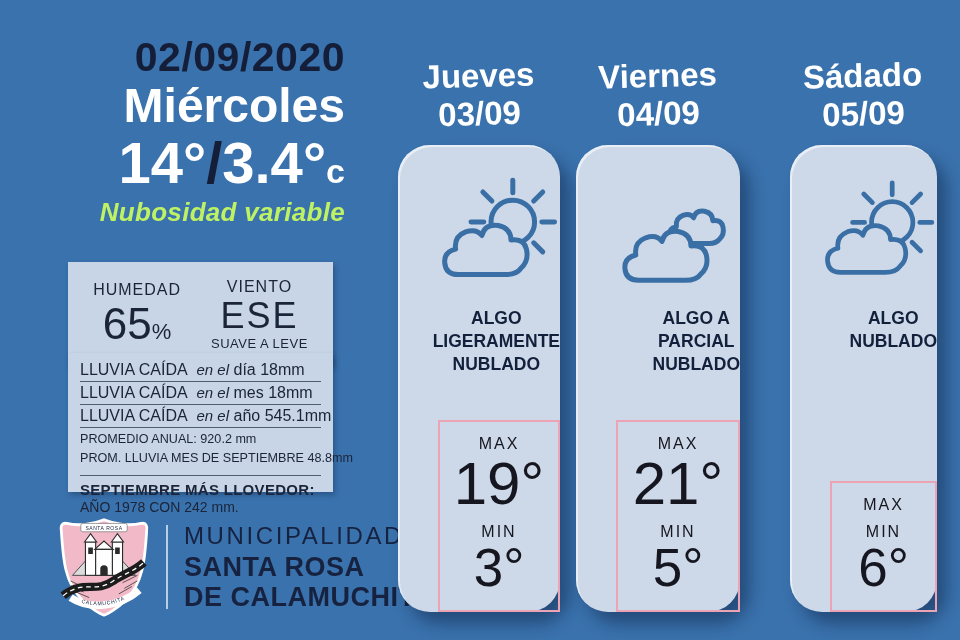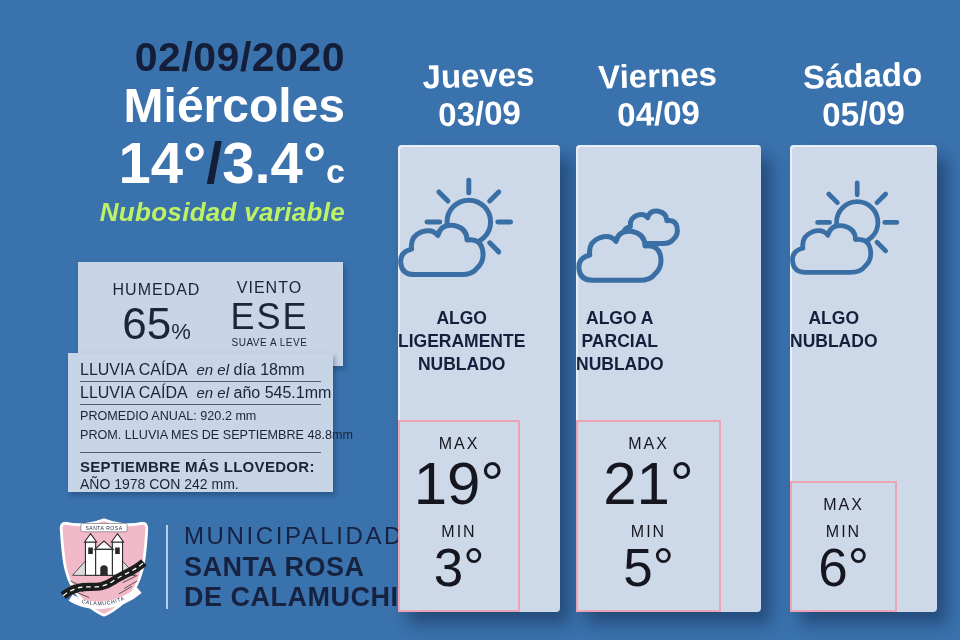--- a/index.html
+++ b/index.html
@@ -13,27 +13,27 @@
   .left-head{position:absolute;top:34px;right:615px;text-align:right;white-space:nowrap;}
   .cur-date{font-size:41px;font-weight:800;color:#141e38;letter-spacing:.5px;}
   .cur-day{font-size:48px;font-weight:800;color:#ffffff;line-height:1.02;margin-top:1px;}
   .cur-temp{font-size:58px;font-weight:800;color:#ffffff;line-height:1.05;margin-top:2px;}
   .cur-temp .slash{color:#141e38;}
   .cur-temp .unit{font-size:34px;font-weight:800;}
   .cur-cond{font-size:26px;font-weight:800;color:#bef264;margin-top:3px;letter-spacing:.3px;font-style:italic;}
 
   .panel{position:absolute;left:68px;width:265px;background:#c7d5e7;color:#1b2438;
          box-shadow:2px 3px 5px rgba(15,35,70,.35);}
-  .panel1{top:262px;height:104px;display:flex;align-items:center;justify-content:center;gap:30px;margin-left:10px;}
+  .panel1{top:262px;height:104px;display:flex;align-items:center;justify-content:center;gap:30px;}
   .pcol{text-align:center;line-height:1;}
   .plabel{font-size:16px;letter-spacing:1px;}
   .hum-val{font-size:44px;margin-top:4px;}
   .hum-val .pct{font-size:22px;}
   .wind-dir{font-size:36px;letter-spacing:2px;margin-top:3px;}
-  .wind-desc{font-size:10px;letter-spacing:.5px;margin-top:3px;}
+  .wind-desc{font-size:13px;letter-spacing:.5px;margin-top:3px;}
 
   .panel2{top:353px;height:139px;box-sizing:border-box;padding:6px 12px 5px;}
   .rain-row{font-size:16px;border-bottom:1.5px solid #4f5c74;padding:2px 0 2px;white-space:nowrap;}
   .rain-row .conn{font-style:italic;font-size:15px;}
   .rain-small{font-size:12.6px;line-height:1.3;padding-top:3px;white-space:nowrap;}
   .rain-small.underlined{border-bottom:1.5px solid #4f5c74;padding-bottom:8px;}
   .rain-bold{font-size:15px;font-weight:700;letter-spacing:.3px;padding-top:5px;white-space:nowrap;}
   .rain-last{font-size:14px;padding-top:1px;white-space:nowrap;}
 
   .logo-row{position:absolute;left:56px;top:516px;display:flex;align-items:center;}
@@ -41,25 +41,25 @@
   .muni{color:#16223f;}
   .muni-1{font-size:24px;letter-spacing:2.6px;font-weight:400;}
   .muni-2{font-size:27px;font-weight:800;letter-spacing:.5px;line-height:1.08;margin-top:3px;}
   .muni-3{font-size:27px;font-weight:800;letter-spacing:.5px;line-height:1.08;}
 
   
   .day-head{position:absolute;top:57px;width:210px;text-align:center;color:#fff;
             font-weight:800;font-size:33px;line-height:1.14;transform:rotate(-1.6deg);}
   .dh1{left:374px;} .dh2{left:553px;} .dh3{left:758px;}
 
-  .card{position:absolute;top:145px;height:467px;background:#cdd9e8;border-radius:4px;
+  .card{position:absolute;top:145px;height:467px;background:#cdd9e8;border-radius:32px;
         box-shadow:10px 12px 16px rgba(10,30,65,.45), inset 2px 2px 0 rgba(255,255,255,.55);
-        display:flex;flex-direction:column;align-items:flex-start;box-sizing:border-box;}
+        display:flex;flex-direction:column;align-items:flex-end;box-sizing:border-box;}
   .card1{left:398px;width:162px;}
-  .card2{left:576px;width:185px;}
+  .card2{left:576px;width:164px;}
   .card3{left:790px;width:147px;}
   .card .icon{margin-top:22px;height:128px;display:flex;align-items:center;justify-content:center;}
   .card .cond{margin-top:12px;font-size:17.5px;font-weight:800;color:#13203c;text-align:center;
               line-height:1.3;white-space:pre-line;}
   .tempbox{margin-top:auto;width:calc(100% - 40px);border:2px solid #eca4b4;
            display:flex;flex-direction:column;align-items:center;color:#15161f;
            padding:13px 0 15px;box-sizing:border-box;}
   .tlabel{font-size:16px;letter-spacing:2px;}
   .tmax{font-size:60px;line-height:1.02;}
   .tmin{font-size:53px;line-height:1.02;}
@@ -82,20 +82,21 @@
   </div>
   <div class="pcol">
     <div class="plabel">VIENTO</div>
     <div class="wind-dir">ESE</div>
     <div class="wind-desc">SUAVE A LEVE</div>
   </div>
 </div>
 
 <div class="panel panel2">
   <div class="rain-row"><span>LLUVIA CAÍDA</span>&nbsp; <span class="conn">en el</span> <span>día 18mm</span></div>
+  <div class="rain-row"><span>LLUVIA CAÍDA</span>&nbsp; <span class="conn">en el</span> <span>mes 18mm</span></div>
   <div class="rain-row"><span>LLUVIA CAÍDA</span>&nbsp; <span class="conn">en el</span> <span>año 545.1mm</span></div>
   <div class="rain-small">PROMEDIO ANUAL: 920.2 mm</div>
   <div class="rain-small underlined">PROM. LLUVIA MES DE SEPTIEMBRE 48.8mm</div>
   <div class="rain-bold">SEPTIEMBRE MÁS LLOVEDOR:</div>
   <div class="rain-last">AÑO 1978 CON 242 mm.</div>
 </div>
 
 <div class="logo-row">
   <svg width="96" height="102" viewBox="0 0 100 110">
     <path d="M50 4 C62 9 78 11 90 8 C95 7 97 10 96 16 C94 48 92 72 74 90 C64 100 54 106 50 107 C46 106 36 100 26 90 C8 72 6 48 4 16 C3 10 5 7 10 8 C22 11 38 9 50 4 Z" fill="#f2b9c8" stroke="#ffffff" stroke-width="3"></path>

